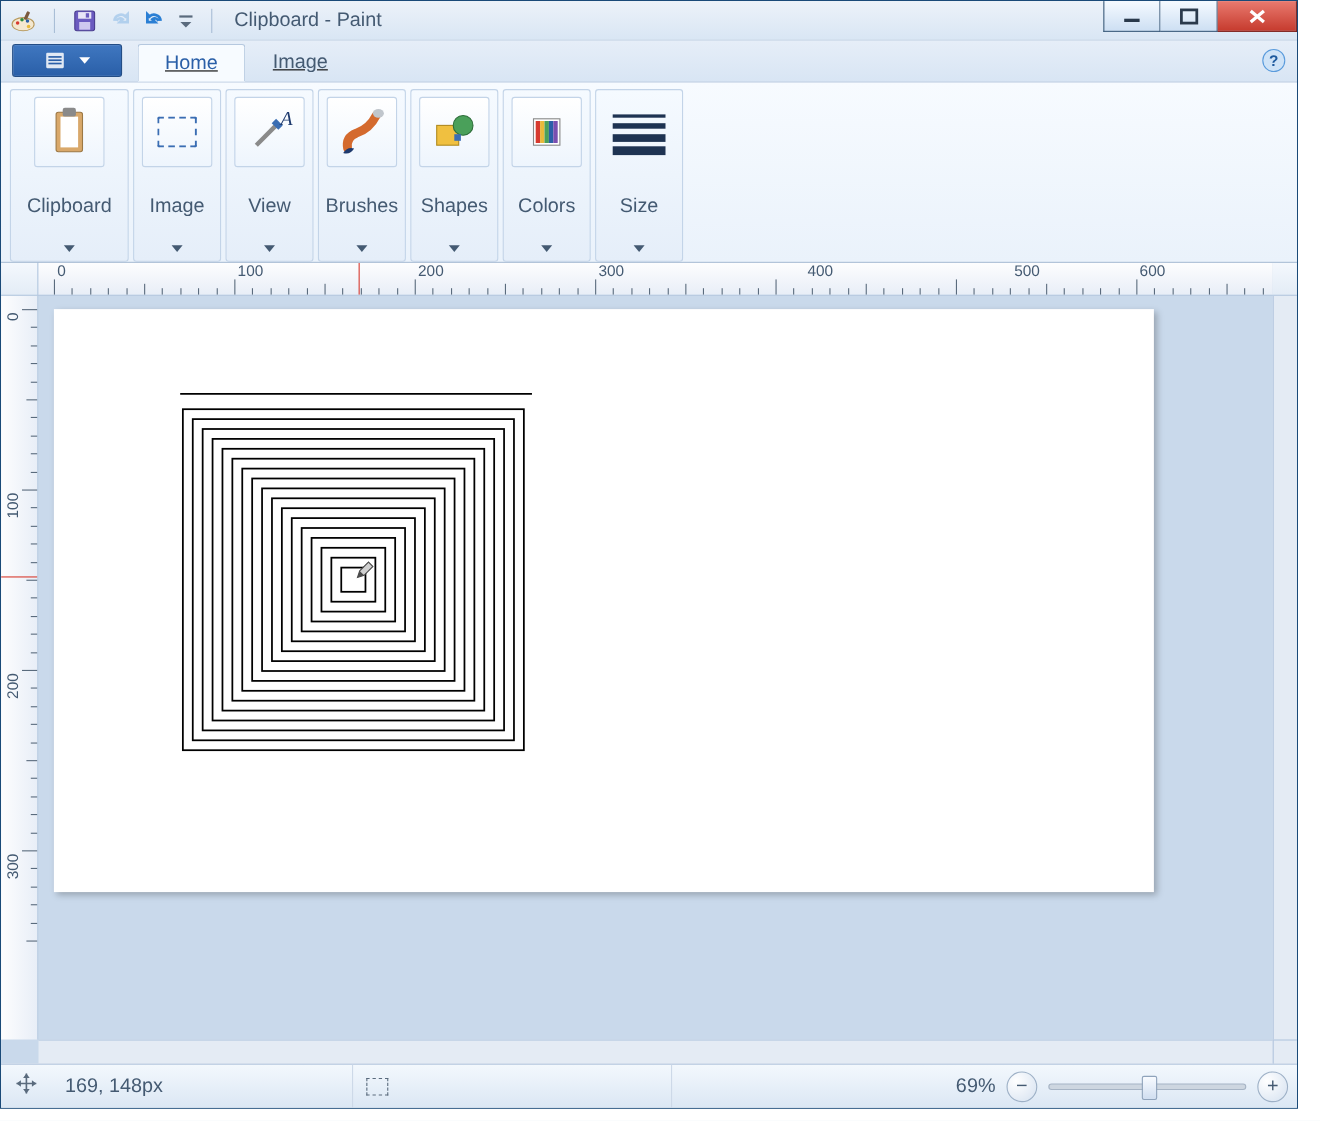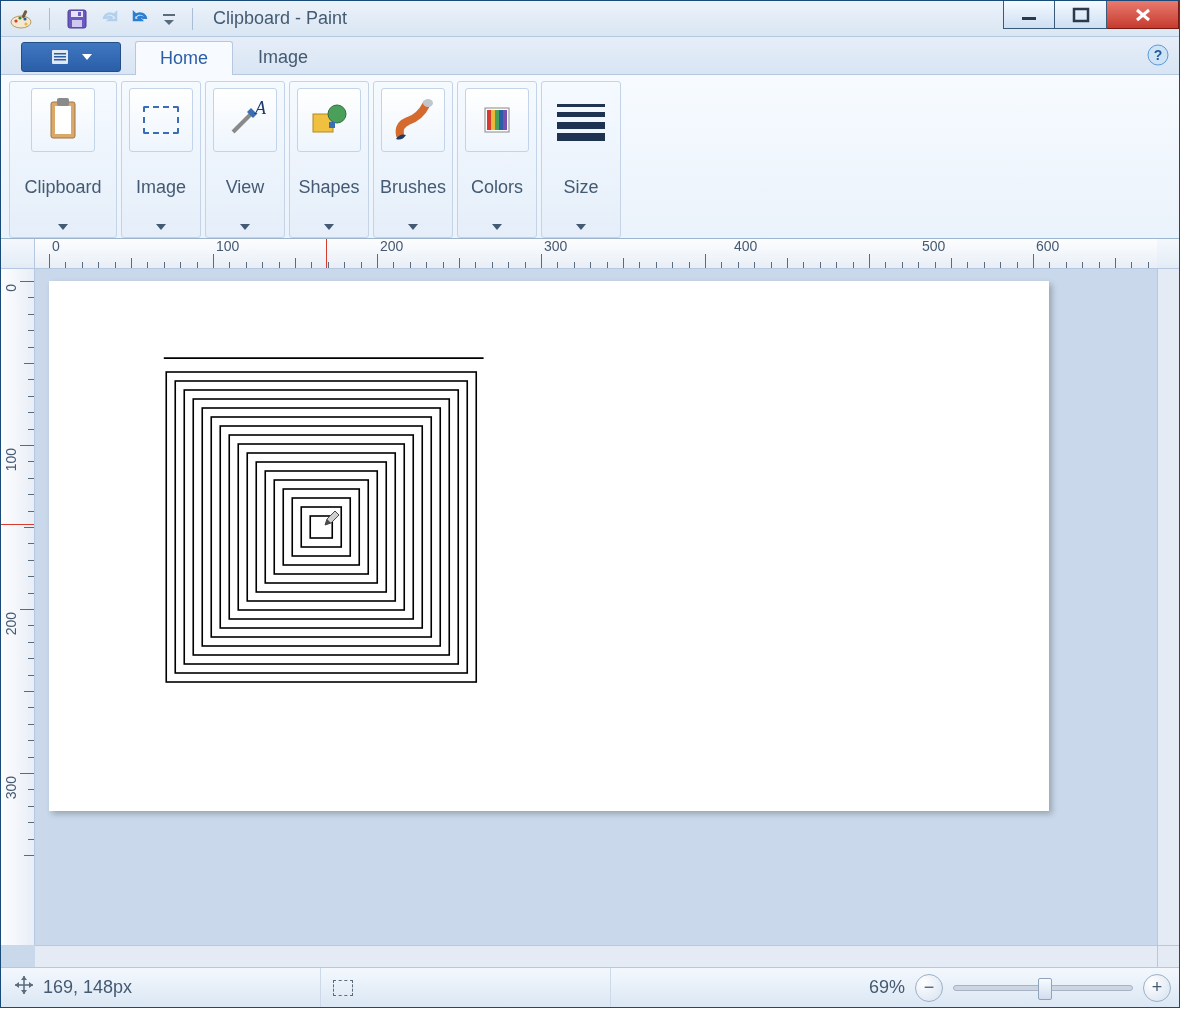--- a/index.html
+++ b/index.html
@@ -11,21 +11,21 @@
   .titlebar .qat { display: flex; align-items: center; gap: 10px; padding: 0 8px; }
   .titlebar .qat svg { display: block; }
   .titlebar .title-sep { width: 1px; height: 22px; background: #a9bed6; margin: 0 6px; }
   .titlebar .title-text { color: #445a72; font-size: 18px; margin-left: 6px; }
   .titlebar .win-controls { position: absolute; right: 0; top: 0; display: flex; }
   .titlebar .win-btn { width: 52px; height: 28px; border: 1px solid #3a5a7a; border-top: none; background: linear-gradient(to bottom, #f5faff, #cddff3); display: flex; align-items: center; justify-content: center; }
   .titlebar .win-btn.close { width: 72px; background: linear-gradient(to bottom, #e97a6f, #c63b2e); border-color: #7a1812; border-top-right-radius: 0; }
   .titlebar .win-btn + .win-btn { border-left: none; }
 
   
-  .tabsrow { height: 38px; background: linear-gradient(to bottom, #e6eef8, #d8e5f4); border-bottom: 1px solid #b5c8df; display: flex; align-items: flex-end; position: relative; padding-left: 20px; }
+  .tabsrow { height: 38px; background: linear-gradient(to bottom, #e6eef8, #d8e5f4); border-bottom: 1px solid #b5c8df; display: flex; align-items: center; position: relative; padding-left: 10px; text-decoration: underline; }
   .file-btn { width: 100px; height: 30px; background: linear-gradient(to bottom, #3f77c0, #2a5fa8); border: 1px solid #234d85; border-radius: 3px; display: flex; align-items: center; justify-content: center; gap: 6px; margin-bottom: 2px; margin-right: 14px; }
   .tab { padding: 6px 24px 6px 24px; font-size: 18px; color: #445a72; border: 1px solid transparent; border-bottom: none; cursor: default;}
   .tab.active { background: #f7fbff; border-color: #b5c8df; color: #2a5fa8; border-top-left-radius: 3px; border-top-right-radius: 3px; position: relative; top: 1px; }
   .help-icon { position: absolute; right: 10px; top: 7px; }
 
   
   .ribbon { height: 164px; background: linear-gradient(to bottom, #f7fbff 0%, #eaf2fb 100%); border-bottom: 1px solid #9db4cf; display: flex; padding: 6px 8px 0 8px; gap: 4px; }
   .group { border: 1px solid #c3d4e8; background: linear-gradient(to bottom, #f5faff, #e5eef9); border-radius: 3px; display: flex; flex-direction: column; align-items: center; justify-content: space-between; padding: 6px 4px 4px 4px; min-width: 80px; }
   .group .icon-area { flex: 0 0 auto; height: 64px; width: 64px; display: flex; align-items: center; justify-content: center; border: 1px solid #c3d4e8; border-radius: 3px; background: linear-gradient(to bottom,#ffffff,#eef5fd);}
   .group .label { font-size: 18px; color: #445a72; margin-top: 10px; }
@@ -42,21 +42,21 @@
   .vruler .num { position:absolute; left: 2px; font-size:14px; color:#445a72; writing-mode: vertical-rl; transform: rotate(180deg);}
   .canvas-scroll { grid-column:2;grid-row:2; background:#c9d9eb; overflow:hidden; position:relative; padding: 12px 0 0 14px;}
   .canvas { width: 1000px; height: 530px; background:#fff; box-shadow: 3px 3px 6px rgba(0,0,0,0.25); position: relative;}
   .vscroll { grid-column:3;grid-row:2; background:#e4ebf4; border-left:1px solid #b5c8df;}
   .hscroll { grid-column:2;grid-row:3; background:#e4ebf4; border-top:1px solid #b5c8df;}
   .scroll-corner {grid-column:3;grid-row:3;background:#e4ebf4;border-left:1px solid #b5c8df;border-top:1px solid #b5c8df;}
   .scroll-right-corner{grid-column:3;grid-row:1;background: linear-gradient(to bottom,#f4f8fd,#e3ecf6);border-bottom:1px solid #b5c8df;}
 
   
   .statusbar { height: 40px; background: linear-gradient(to bottom,#f3f8fd,#dbe7f4); border-top:1px solid #b5c8df; display:flex; align-items:center; position:relative; font-size:18px; color:#445a72;}
-  .statusbar .seg { display:flex; align-items:center; gap:8px; padding: 0 12px; height:100%; border-right:1px solid #cdd9e8;}
+  .statusbar .seg { display:flex; align-items:center; gap:24px; padding: 0 12px; height:100%; border-right:1px solid #cdd9e8;}
   .statusbar .right{ position:absolute; right:8px; display:flex; align-items:center; gap:10px;}
   .zoom-track { width: 180px; height: 6px; background:#cdd6e0; border:1px solid #a6b4c5; border-radius:3px; position:relative;}
   .zoom-thumb { position:absolute; top:-8px; left: 84px; width:14px; height:22px; background: linear-gradient(to bottom,#f8fbff,#d0def0); border:1px solid #8fa3bb; border-radius:2px;}
   .round-btn { width:28px;height:28px;border:1px solid #9db0c6; border-radius:50%; background: radial-gradient(circle at 30% 30%, #ffffff, #d5e1f0); display:flex;align-items:center;justify-content:center; font-size:18px; color:#445a72;}
 
   .hmarker { position:absolute; top:0; width:1px; height:100%; background:#d73a2f;}
   .vmarker { position:absolute; left:0; height:1px; width:100%; background:#d73a2f;}
   .canvas svg { position:absolute; }
 
   .dashed-rect-icon { width:36px;height:28px;border:2px dashed #3a6db3; border-radius:2px;}
@@ -171,38 +171,38 @@
             <path d="M10 34 L28 16" stroke="#8a8a8a" stroke-width="4"></path>
             <path d="M28 10 L34 16 L30 20 L24 14 Z" fill="#3a6db3"></path>
             <text x="32" y="16" font-size="18" font-style="italic" fill="#1e3a6e" font-family="serif">A</text>
           </svg>
       </div>
       <span class="label">View</span>
       <span class="drop"><span class="drop-tri"></span></span>
     </div>
     <div class="group">
       <div class="icon-area">
+        <svg width="50" height="50" viewBox="0 0 50 50">
+            <path d="M12 40 Q10 30 20 26 Q32 22 38 10" stroke="#d46a2e" stroke-width="8" fill="none" stroke-linecap="round"></path>
+            <ellipse cx="40" cy="8" rx="5" ry="4" fill="#c0c6cc"></ellipse>
+            <path d="M8 44 Q12 38 18 40 Q14 46 8 44 Z" fill="#1e3a6e"></path>
+          </svg>
+      </div>
+      <span class="label">Brushes</span>
+      <span class="drop"><span class="drop-tri"></span></span>
+    </div>
+    <div class="group">
+      <div class="icon-area">
         <svg width="44" height="40" viewBox="0 0 44 40">
             <rect x="6" y="14" width="20" height="18" fill="#f0c040" stroke="#b08a20"></rect>
             <circle cx="30" cy="14" r="9" fill="#4aa05a" stroke="#2e6e3a"></circle>
             <rect x="22" y="22" width="6" height="6" fill="#3a6db3"></rect>
           </svg>
       </div>
       <span class="label">Shapes</span>
-      <span class="drop"><span class="drop-tri"></span></span>
-    </div>
-    <div class="group">
-      <div class="icon-area">
-        <svg width="50" height="50" viewBox="0 0 50 50">
-            <path d="M12 40 Q10 30 20 26 Q32 22 38 10" stroke="#d46a2e" stroke-width="8" fill="none" stroke-linecap="round"></path>
-            <ellipse cx="40" cy="8" rx="5" ry="4" fill="#c0c6cc"></ellipse>
-            <path d="M8 44 Q12 38 18 40 Q14 46 8 44 Z" fill="#1e3a6e"></path>
-          </svg>
-      </div>
-      <span class="label">Brushes</span>
       <span class="drop"><span class="drop-tri"></span></span>
     </div>
     <div class="group">
       <div class="icon-area">
         <svg width="40" height="40" viewBox="0 0 40 40">
             <rect x="8" y="8" width="24" height="24" fill="#fff" stroke="#888"></rect>
         <rect x="10" y="10" width="4" height="20" fill="#d73a2f"></rect>
             <rect x="14" y="10" width="4" height="20" fill="#e8b93a"></rect>
             <rect x="18" y="10" width="4" height="20" fill="#4aa05a"></rect>
             <rect x="22" y="10" width="4" height="20" fill="#2a5fa8"></rect>

